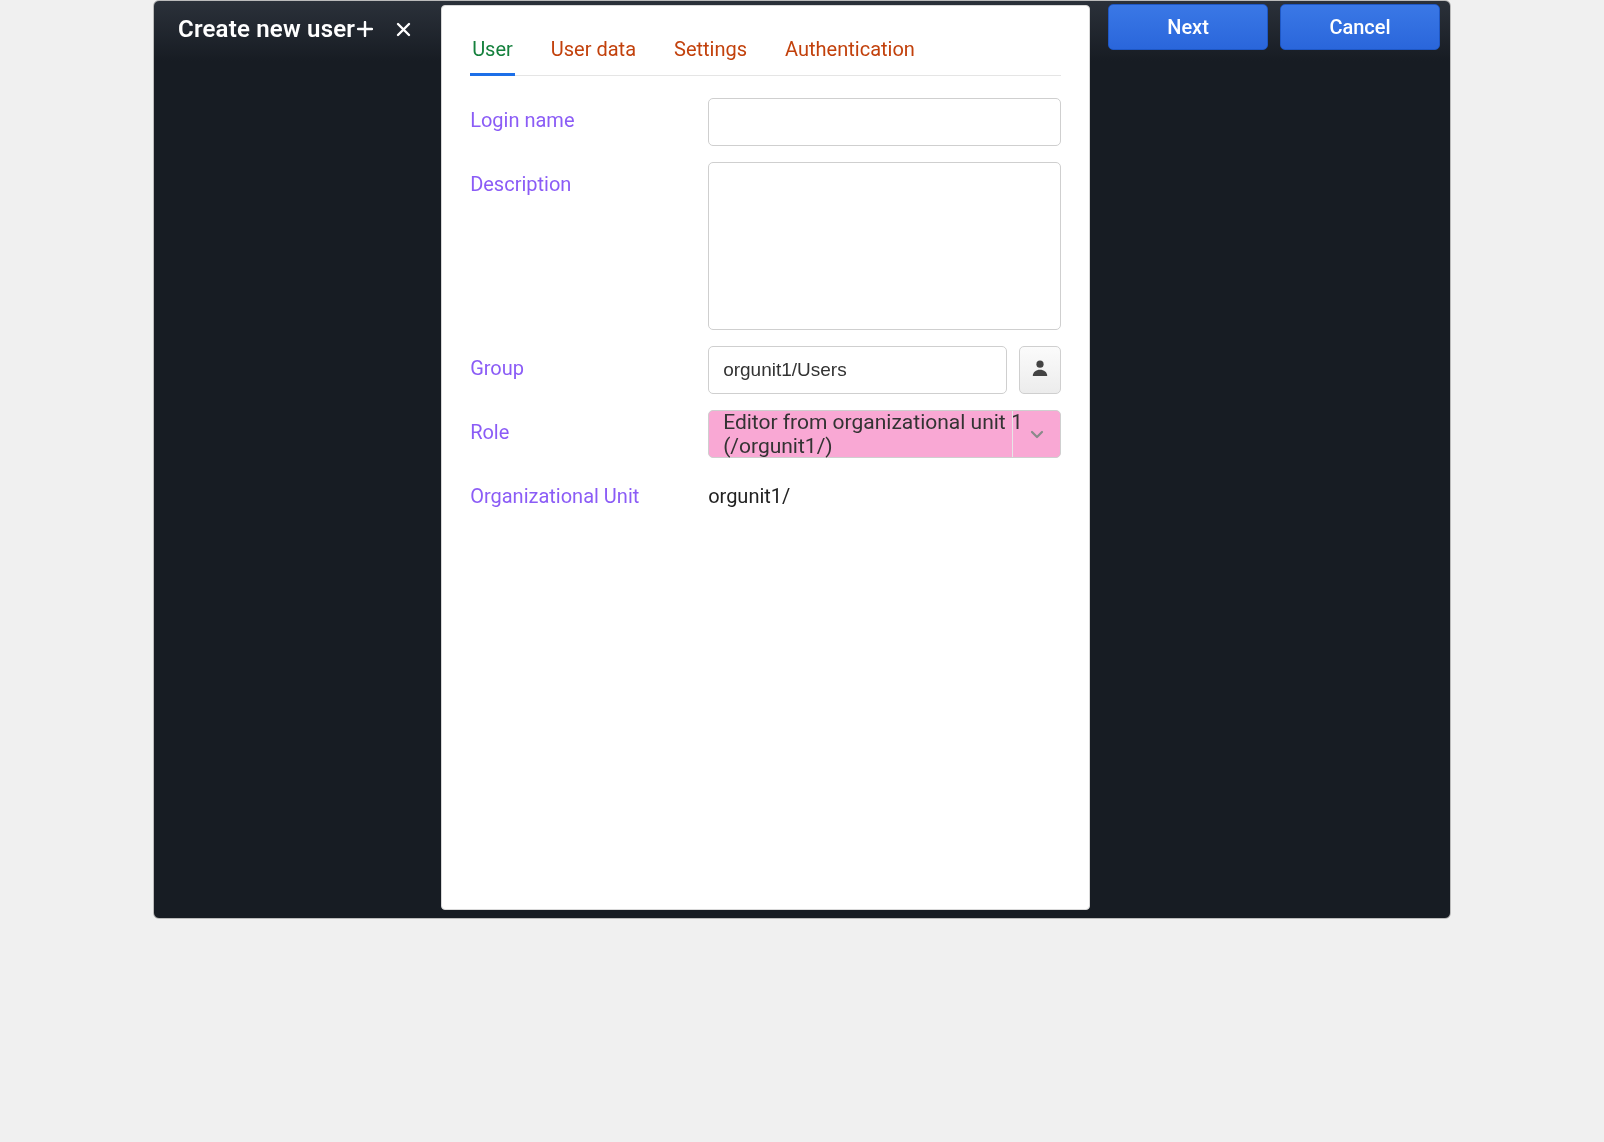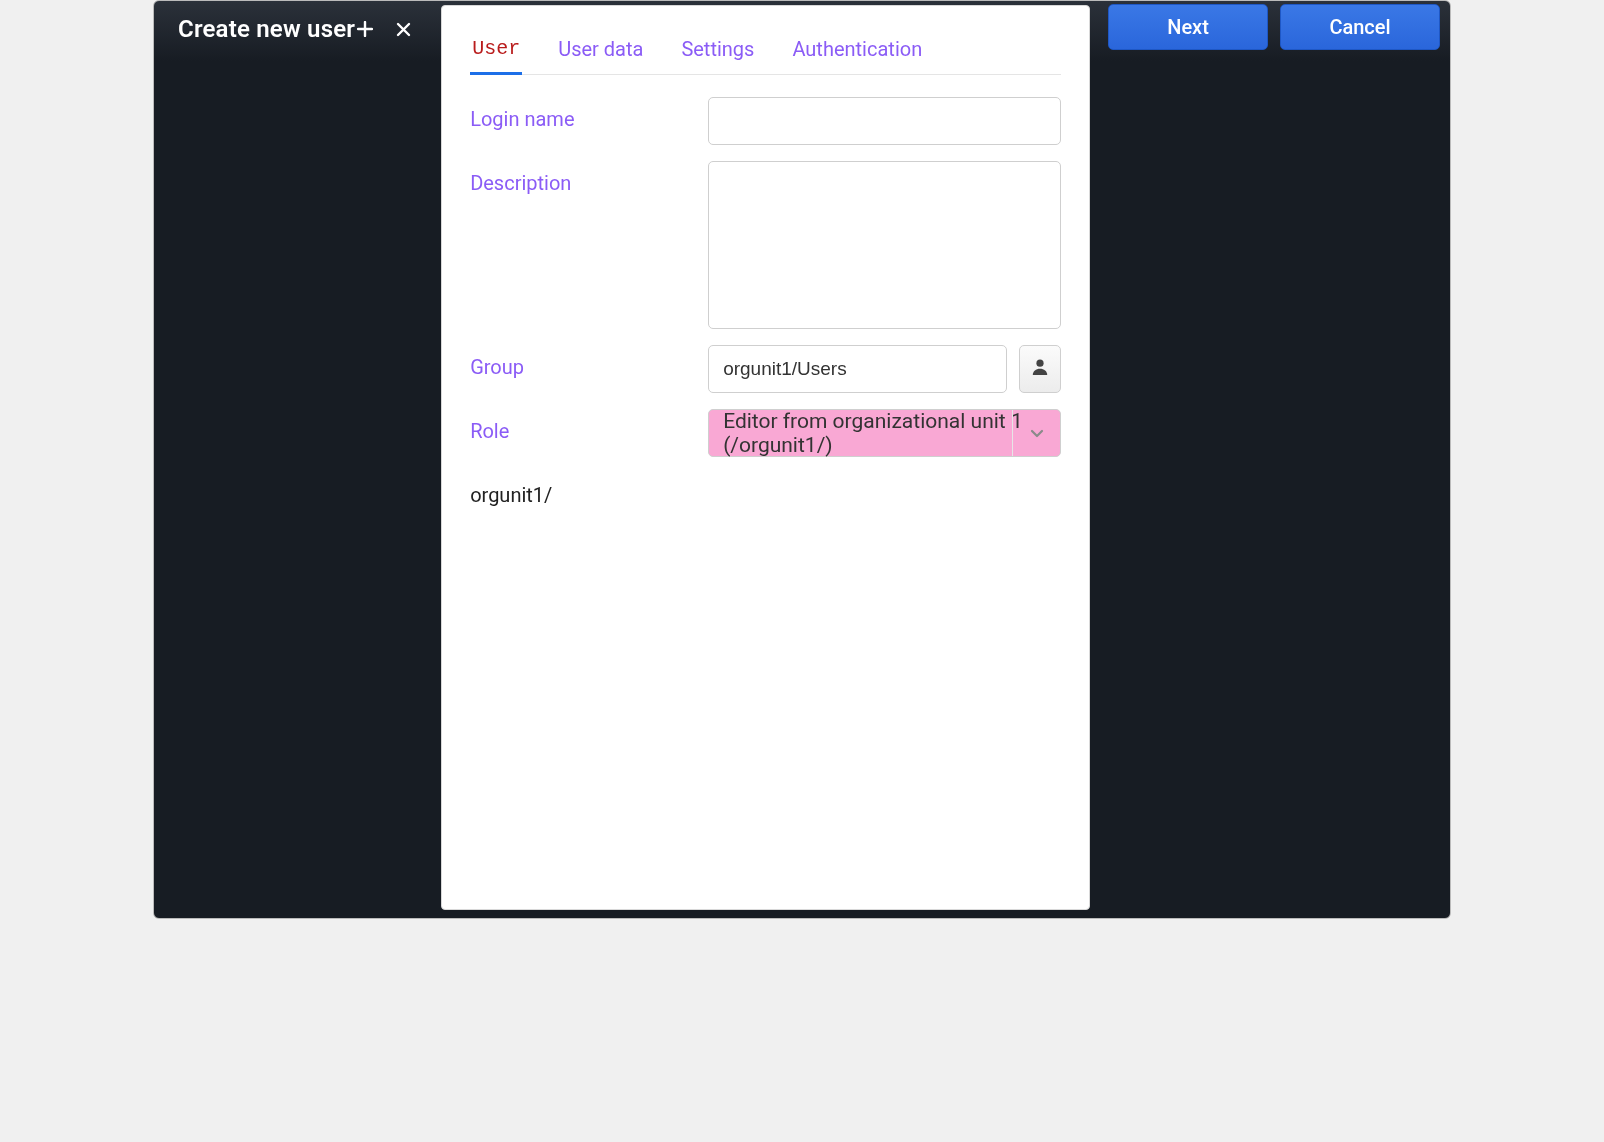--- a/index.html
+++ b/index.html
@@ -61,31 +61,30 @@
   }
   .tabs {
     display: flex;
     gap: 34px;
     border-bottom: 1px solid #e5e5e5;
     margin-bottom: 22px;
     padding-left: 0px;
   }
   .tab {
     font-size: 20px;
-    color: #8b5cf6;
+    color: #c2410c;
     padding: 6px 2px 12px 2px;
     cursor: pointer;
     position: relative;
     top: 1px;
   }
   .tab.active {
-    color: #b91c1c;
+    color: #15803d;
     border-bottom: 3px solid #1c6fe8;
     font-weight: 400;
-    font-family: Liberation Mono, monospace;
   }
   .form {
     flex: 1;
   }
   .form-row {
     display: flex;
     align-items: flex-start;
     margin-bottom: 16px;
   }
   .form-label {
@@ -265,20 +264,21 @@
                 <svg width="16" height="16" viewBox="0 0 16 16">
                     <path d="M3 6l5 5 5-5" stroke="#8a8a8a" stroke-width="2.2" fill="none" stroke-linecap="round" stroke-linejoin="round"></path>
                   </svg>
               </div>
             </div>
           </div>
         </div>
       </div>
 
       <div class="form-row">
+        <div class="form-label">Organizational Unit</div>
         <div class="static-value">orgunit1/</div>
       </div>
 
     </div>
   </div>
 
   <div class="footer">
     <div class="btn">Next</div>
     <div class="btn">Cancel</div>
   </div>

